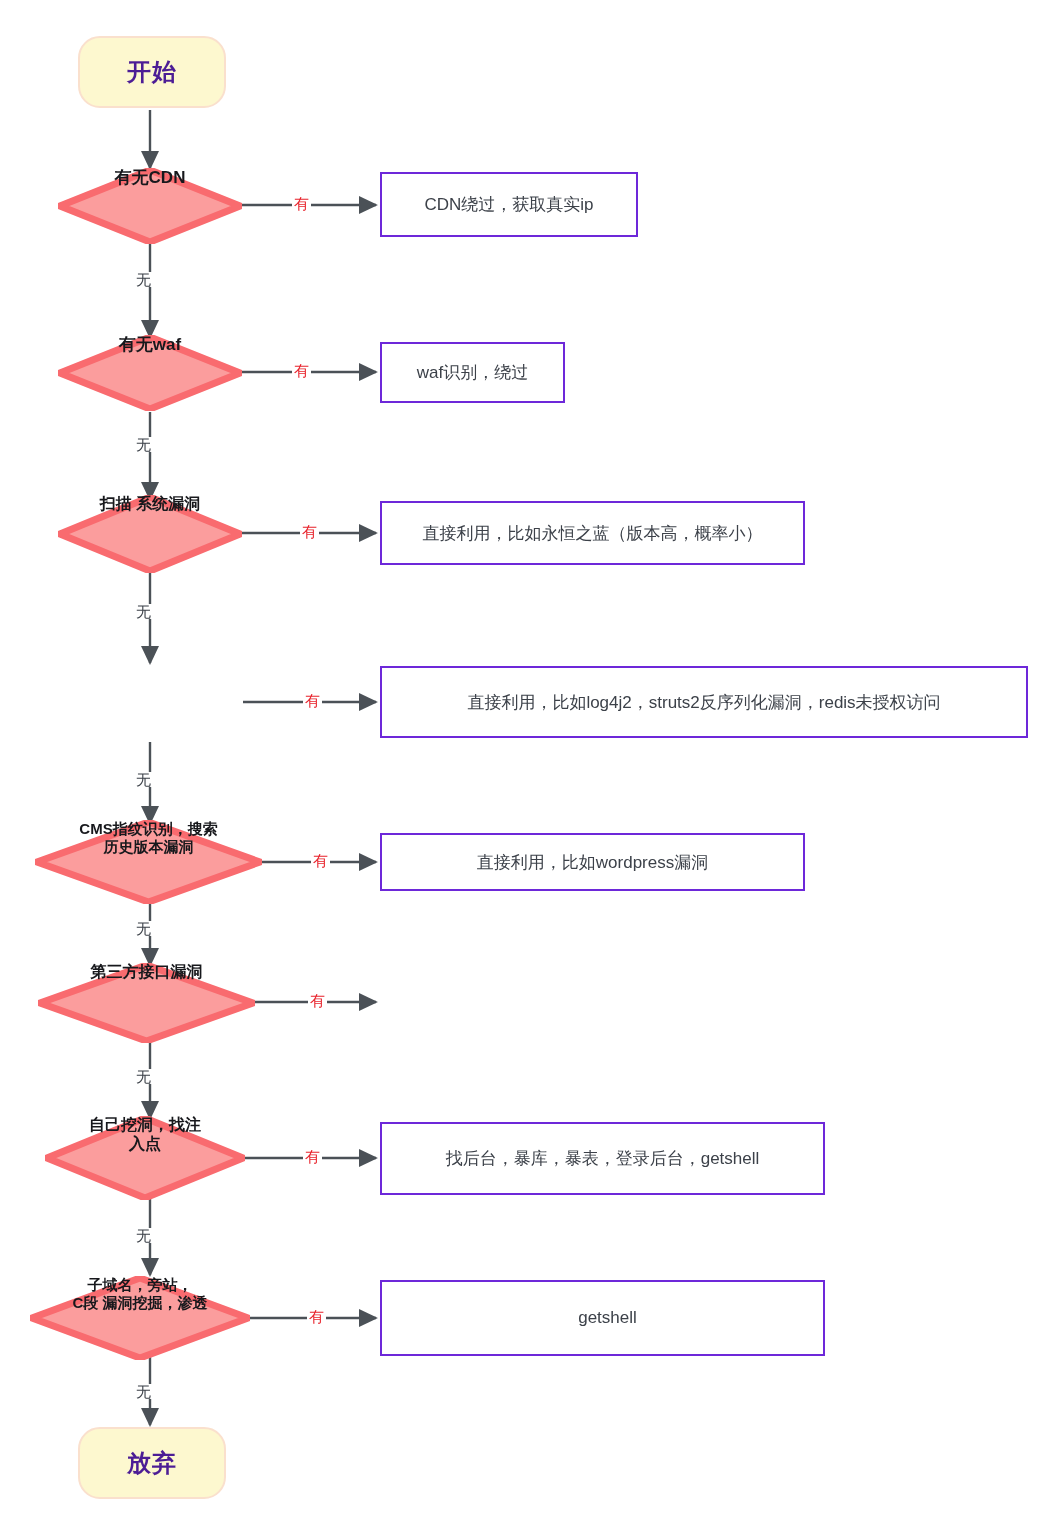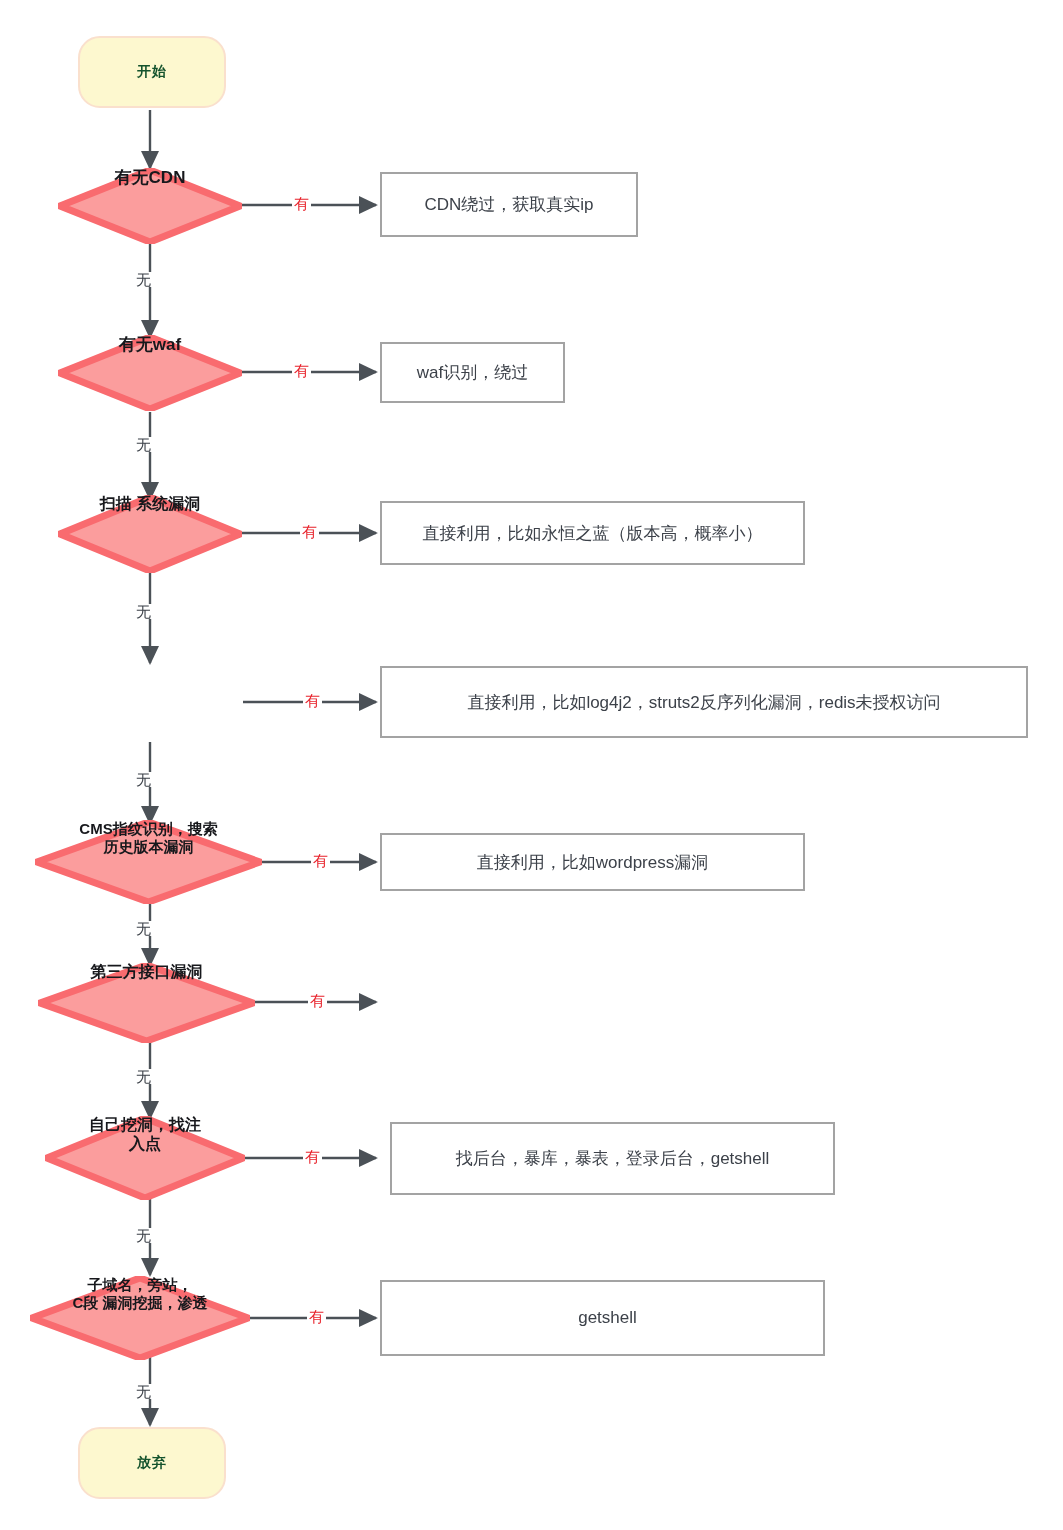--- a/index.html
+++ b/index.html
@@ -17,22 +17,22 @@
 
   
   .terminal{
     position:absolute;
     box-sizing:border-box;
     background:#fdf8cf;
     border:2px solid #fae0cd;
     border-radius:22px;
     display:flex;align-items:center;justify-content:center;
     font-weight:bold;
-    font-size:14px;
-    color:#14532d;
+    font-size:24px;
+    color:#4c1d95;
     letter-spacing:1px;
   }
 
   
   .diamond{
     position:absolute;
     display:flex;align-items:flex-start;justify-content:center;
   }
   .diamond .dshape{
     position:absolute;left:0;top:0;width:100%;height:100%;
@@ -46,21 +46,21 @@
     line-height:1.18;
     white-space:pre-line;
     pointer-events:none;
   }
 
   
   .pbox{
     position:absolute;
     box-sizing:border-box;
     background:#ffffff;
-    border:2px solid #a3a3a3;
+    border:2px solid #6d28d9;
     display:flex;align-items:center;justify-content:center;
     color:#3c4149;
     text-align:center;
     padding:0 10px;
   }
 
   
   .elabel{
     position:absolute;
     font-size:15px;
@@ -179,21 +179,21 @@
 
   <div class="pbox" style="left:380px;top:666px;width:648px;height:72px;font-size:17px;">
     <span>直接利用，比如log4j2，struts2反序列化漏洞，redis未授权访问</span>
   </div>
 
   <div class="pbox" style="left:380px;top:833px;width:425px;height:58px;font-size:17px;">
     <span>直接利用，比如wordpress漏洞</span>
   </div>
 
 
-  <div class="pbox" style="left:390px;top:1122px;width:445px;height:73px;font-size:17px;">
+  <div class="pbox" style="left:380px;top:1122px;width:445px;height:73px;font-size:17px;">
     <span>找后台，暴库，暴表，登录后台，getshell</span>
   </div>
 
   <div class="pbox" style="left:380px;top:1280px;width:445px;height:76px;font-size:17px;padding-left:20px;">
     <span>getshell</span>
   </div>
 
   <div class="terminal" style="left:78px;top:1427px;width:148px;height:72px;">
     <span>放弃</span>
   </div>

